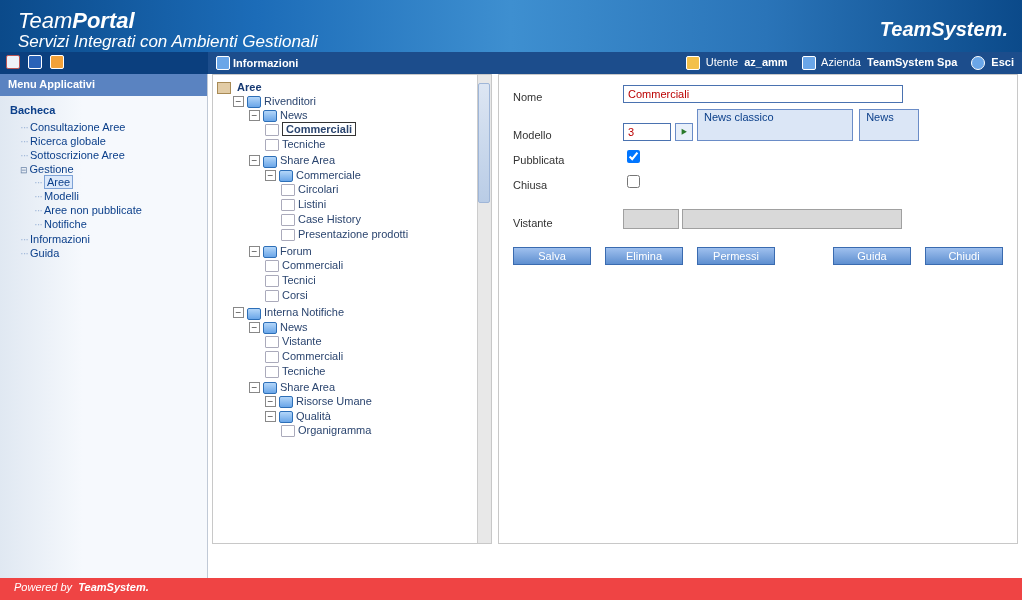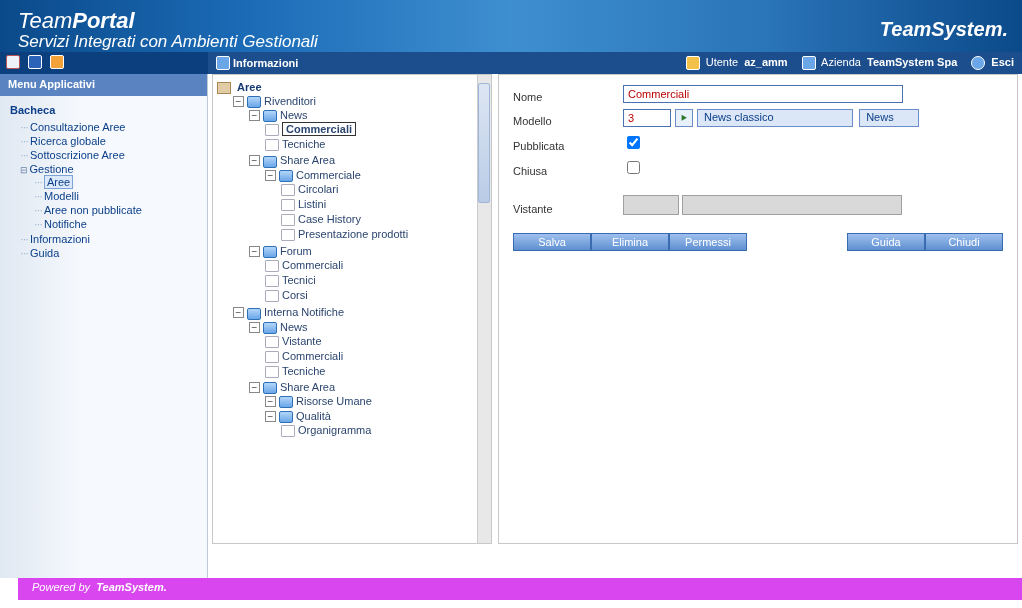--- a/index.html
+++ b/index.html
@@ -62,32 +62,32 @@
   .tree .label { color:#2b456f; cursor:pointer; }
   .tree .root-lbl { font-weight:bold; color:#173a73; }
   .tree .selected { border:1px solid #333; padding:0 3px; font-weight:bold; background:#fff; }
 
   .form-panel { flex:1; border:1px solid #c8c8c8; background:#fff; padding:10px 14px; }
   .frow { display:flex; align-items:flex-end; margin-bottom:6px; }
   .flabel { width:110px; color:#333; }
   .txt { height:18px; border:1px solid #4a72b0; padding:1px 4px; font-family:inherit; font-size:11px; color:#b00; background:#fff; }
   .txt.wide { width:280px; }
   .txt.small { width:48px; }
-  .readonly { height:18px; border:1px solid #6a8cc7; background:#dbe6f6; color:#0b3f8a; padding:1px 6px; display:inline-block; box-sizing:border-box; }
+  .readonly { height:32px; border:1px solid #6a8cc7; background:#dbe6f6; color:#0b3f8a; padding:1px 6px; display:inline-block; box-sizing:border-box; }
   .ro1 { width:156px; }
   .ro2 { width:60px; }
   .vis-box { display:inline-block; height:20px; width:132px; background:#d9d9d9; border:1px solid #a0a0a0; }
   .pick-btn { display:inline-block; width:18px; height:18px; background:#e8f0fa; border:1px solid #6a8cc7; margin:0 4px; cursor:pointer; color:#2a7a2a; text-align:center; line-height:16px; font-size:11px; }
 
-  .btn-row { margin-top:18px; display:flex; }
+  .btn-row { margin-top:18px; display:flex; gap:14px; }
   .btn-row .gap { flex:1; }
   .btn { width:78px; height:18px; background:linear-gradient(#9fc0ee,#5e8fd0); color:#fff; border:1px solid #3a6bb0; font-size:11px; cursor:pointer; text-align:center; line-height:16px; }
 
   
-  .footer { height:22px; background:#d946ef; color:#fff; font-style:italic; padding:3px 14px; font-size:11px;margin-left:18px; }
+  .footer { height:22px; background:#ef4444; color:#fff; font-style:italic; padding:3px 14px; font-size:11px; }
   .footer .pb { font-style:italic; }
   .footer .ts { font-weight:bold; font-style:italic; }
 
   
   .mini-toolbar span { display:inline-block; width:14px; height:14px; margin-right:5px; vertical-align:middle; border-radius:2px; }
   .mti1 { background:#eef2f9; border:1px solid #b55; }
   .mti2 { background:#2a63b8; border:1px solid #fff; }
   .mti3 { background:#f3a23a; border:1px solid #fff; }
 </style>
 </head>

